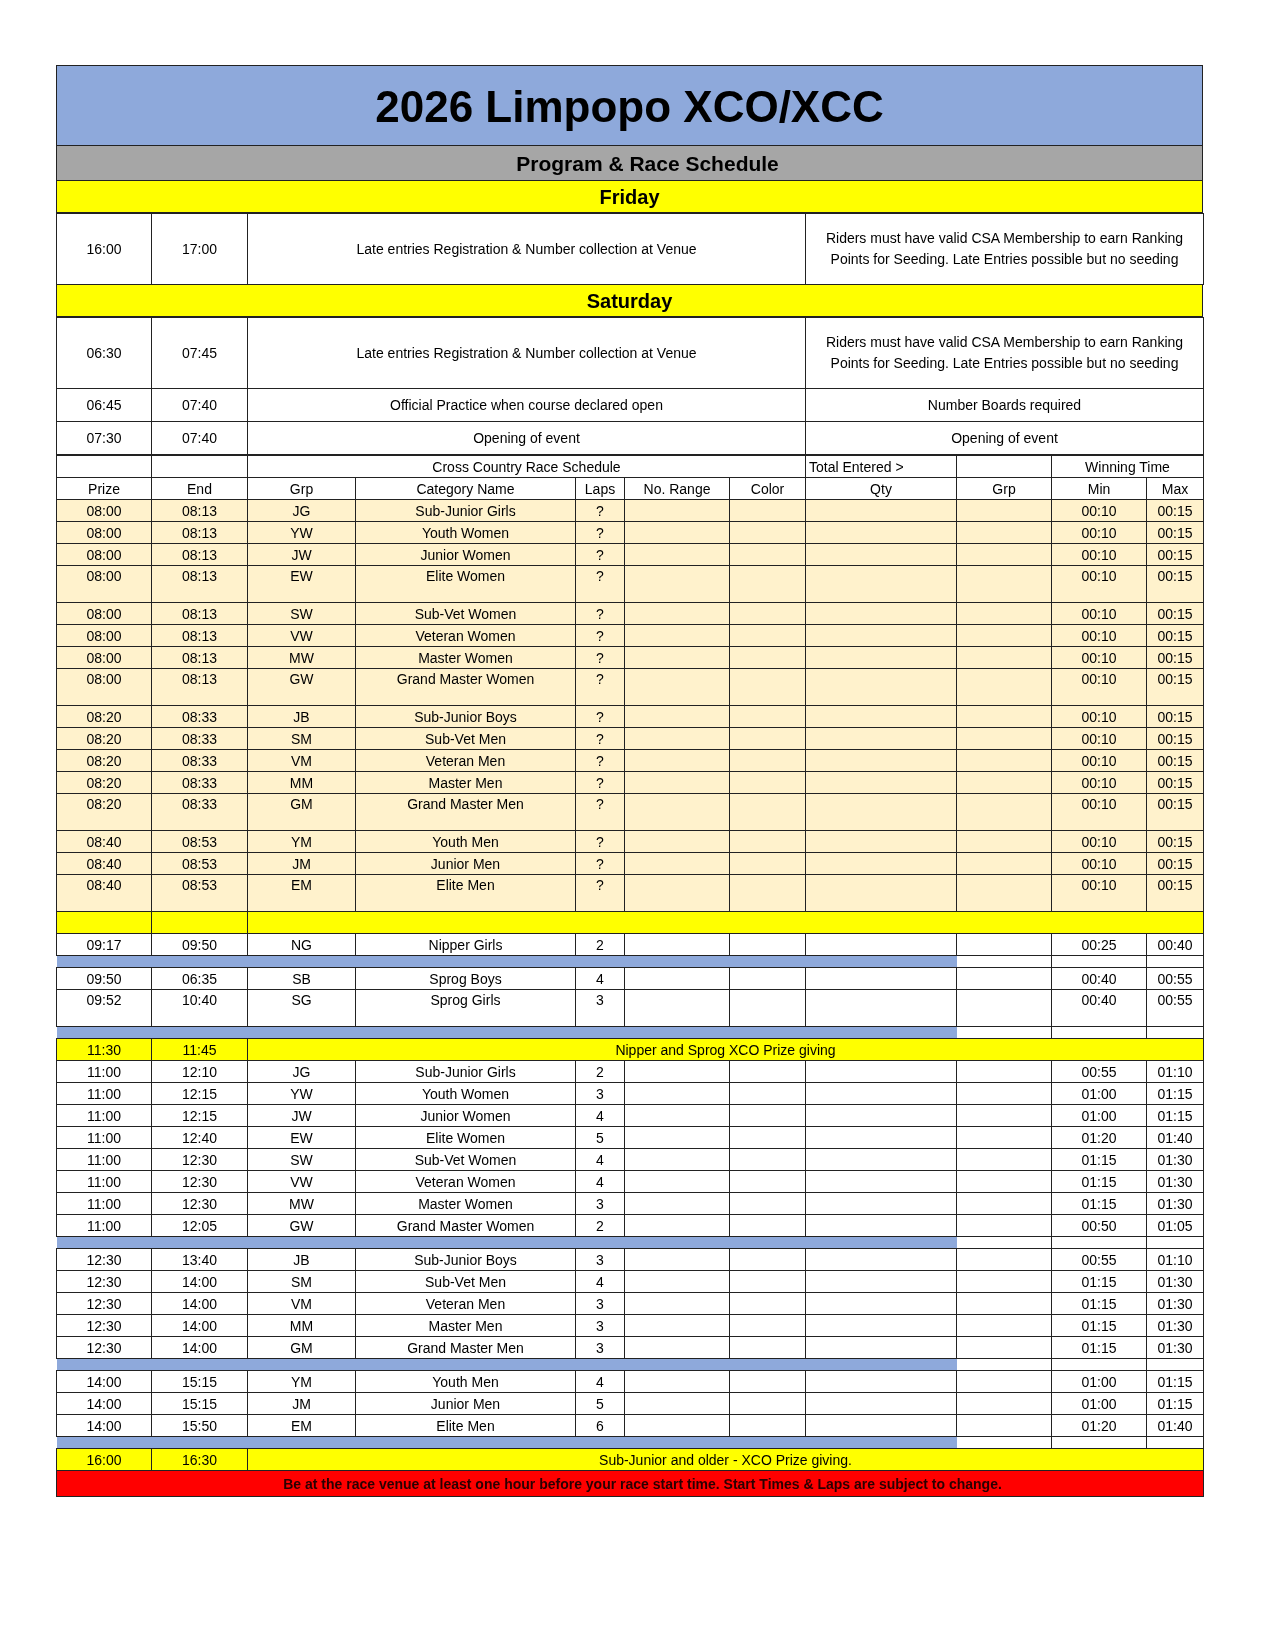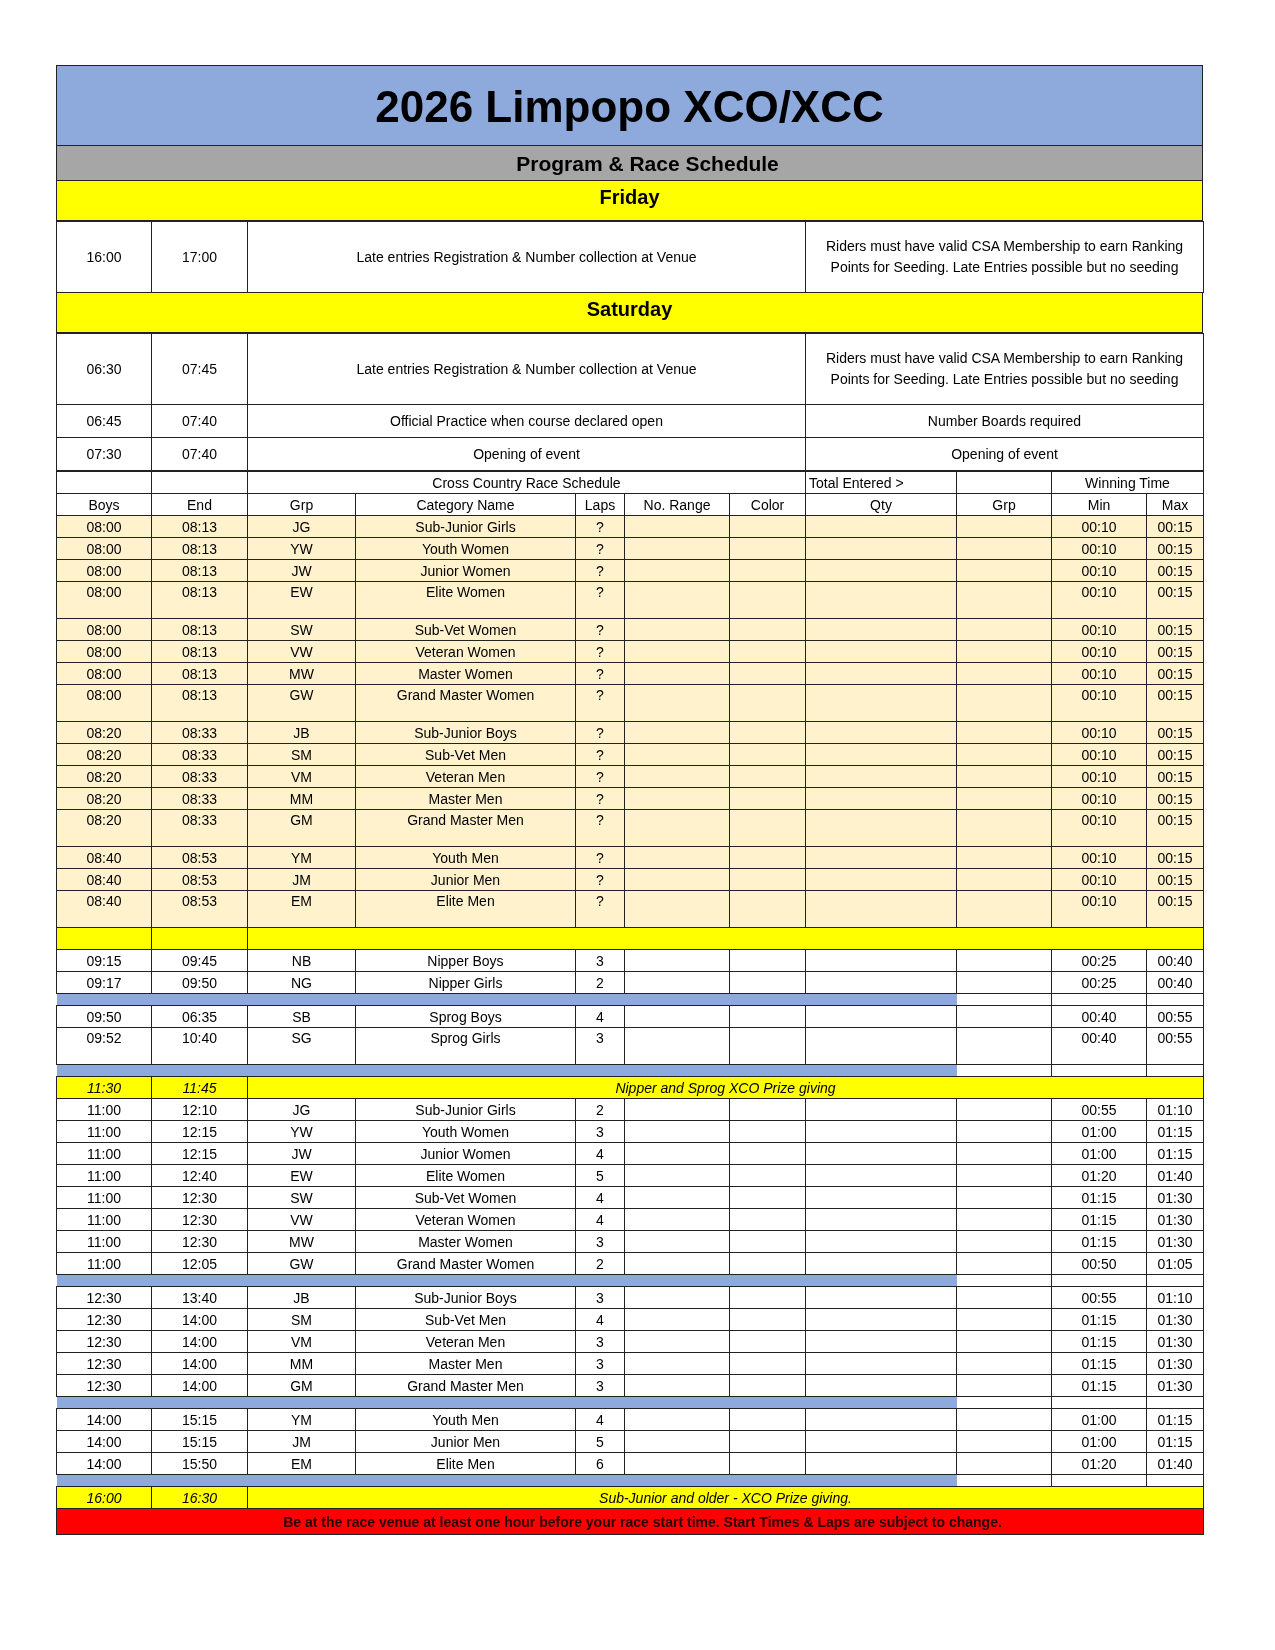--- a/index.html
+++ b/index.html
@@ -1,30 +1,30 @@
 <!DOCTYPE html>
 <html><head>
 <meta charset="utf-8">
 <style>
   html,body{margin:0;padding:0;background:#fff;}
   body{width:1275px;height:1650px;position:relative;font-family:"Liberation Sans",sans-serif;color:#000;}
   #sheet{position:absolute;left:56px;top:65px;width:1147px;}
   .band{box-sizing:border-box;border:1px solid #222;border-top:none;text-align:center;font-weight:bold;}
   .title{background:#8ea9db;height:81px;line-height:81px;font-size:44px;border-top:1px solid #222;}
   .subtitle{background:#a6a6a6;height:35px;line-height:35px;font-size:21px;padding-left:36px;}
-  .day{background:#ffff00;height:40px;line-height:32px;font-size:20px;}
+  .day{background:#ffff00;height:32px;line-height:32px;font-size:20px;}
   table{border-collapse:collapse;table-layout:fixed;width:1147px;font-size:14px;}
   td{border:1px solid #222;text-align:center;padding:0 3px;overflow:hidden;white-space:nowrap;}
   td.wrap{white-space:normal;line-height:21px;}
   tr.tall td{height:70px;}
   tr.mid td{height:32px;}
   tr.r td{height:21px;}
   tr.r2 td{height:34px;vertical-align:top;padding-top:2px;}
   tr.beige td{background:#fff2cc;}
-  tr.yel td{background:#ffff00;font-style:italic;}
+  tr.yel td{background:#ffff00;}
   tr.sep td{height:11px;background:#8ea9db;border-left:none;border-right:none;}
   tr.sep td.keep{background:#fff;border-left:1px solid #222;border-right:1px solid #222;}
   tr.sep td.gap{background:#fff;}
   tr.note td{background:#ff0000;font-weight:bold;color:#2a0000;height:25px;font-size:14px;padding-left:28px;}
   td.left{text-align:left;border-radius:9px;}
 </style>
 </head>
 <body>
 
 <div id="sheet">
@@ -97,21 +97,21 @@
     <tbody id="race-body">
       <tr class="r">
         <td></td>
         <td></td>
         <td colspan="5">Cross Country Race Schedule</td>
         <td class="left">Total Entered &gt;</td>
         <td></td>
         <td colspan="2">Winning Time</td>
       </tr>
       <tr class="r">
-        <td>Boys</td>
+        <td>Prize</td>
         <td>End</td>
         <td>Grp</td>
         <td>Category Name</td>
         <td>Laps</td>
         <td>No. Range</td>
         <td>Color</td>
         <td>Qty</td>
         <td>Grp</td>
         <td>Min</td>
         <td>Max</td>
@@ -323,33 +323,20 @@
           <td></td>
           <td>00:10</td>
           <td>00:15</td>
         </tr>
         <tr class="r yel">
           <td></td>
           <td></td>
           <td colspan="9"></td>
         </tr>
         <tr class="r">
-          <td>09:15</td>
-          <td>09:45</td>
-          <td>NB</td>
-          <td>Nipper Boys</td>
-          <td>3</td>
-          <td></td>
-          <td></td>
-          <td></td>
-          <td></td>
-          <td>00:25</td>
-          <td>00:40</td>
-        </tr>
-        <tr class="r">
           <td>09:17</td>
           <td>09:50</td>
           <td>NG</td>
           <td>Nipper Girls</td>
           <td>2</td>
           <td></td>
           <td></td>
           <td></td>
           <td></td>
           <td>00:25</td>

